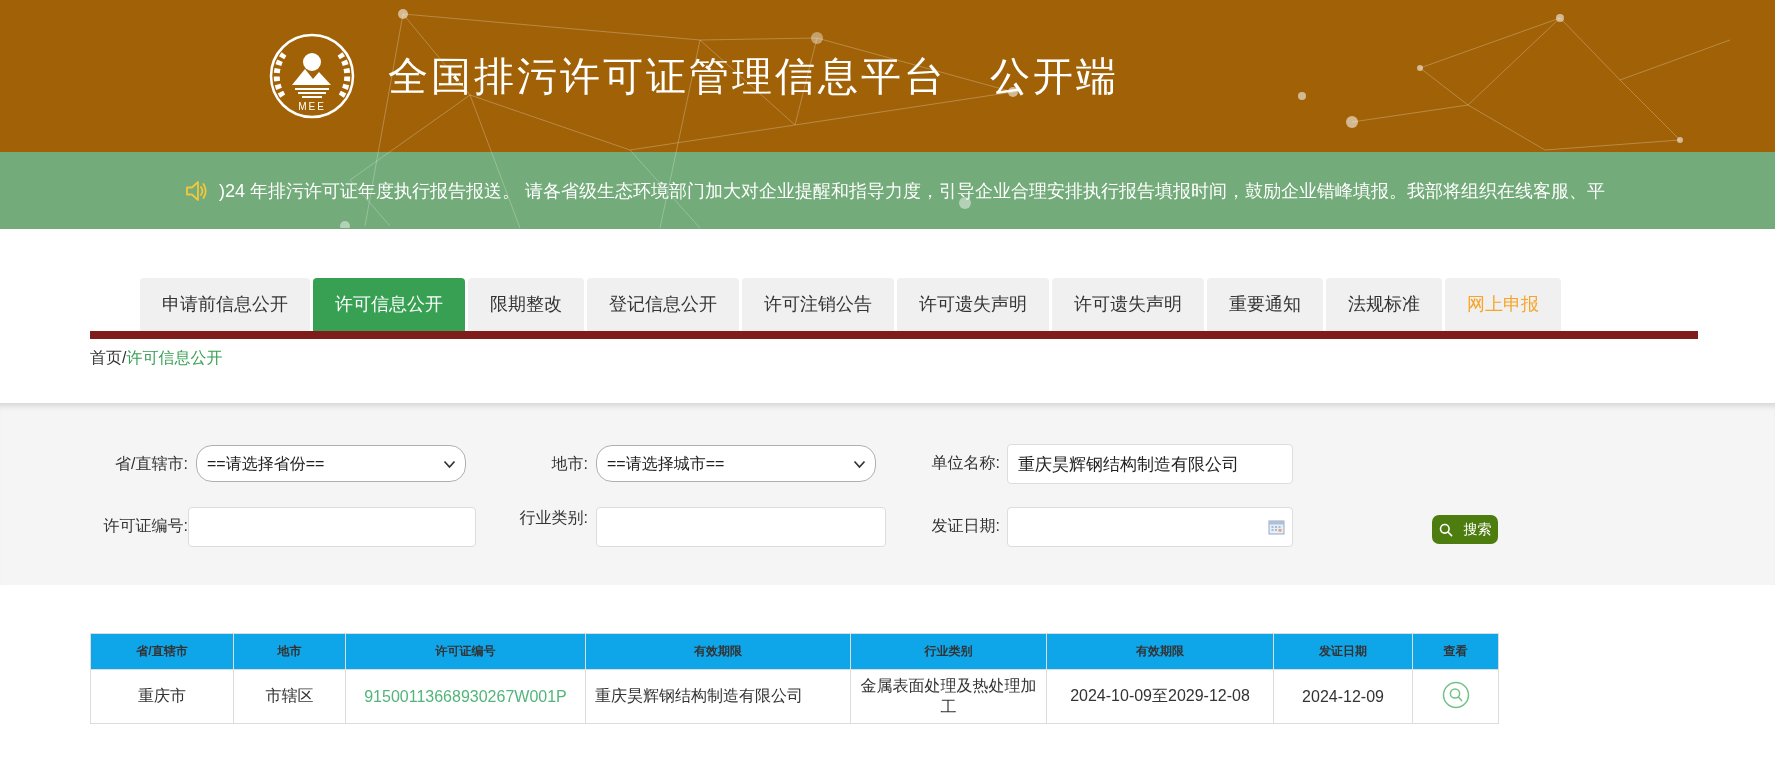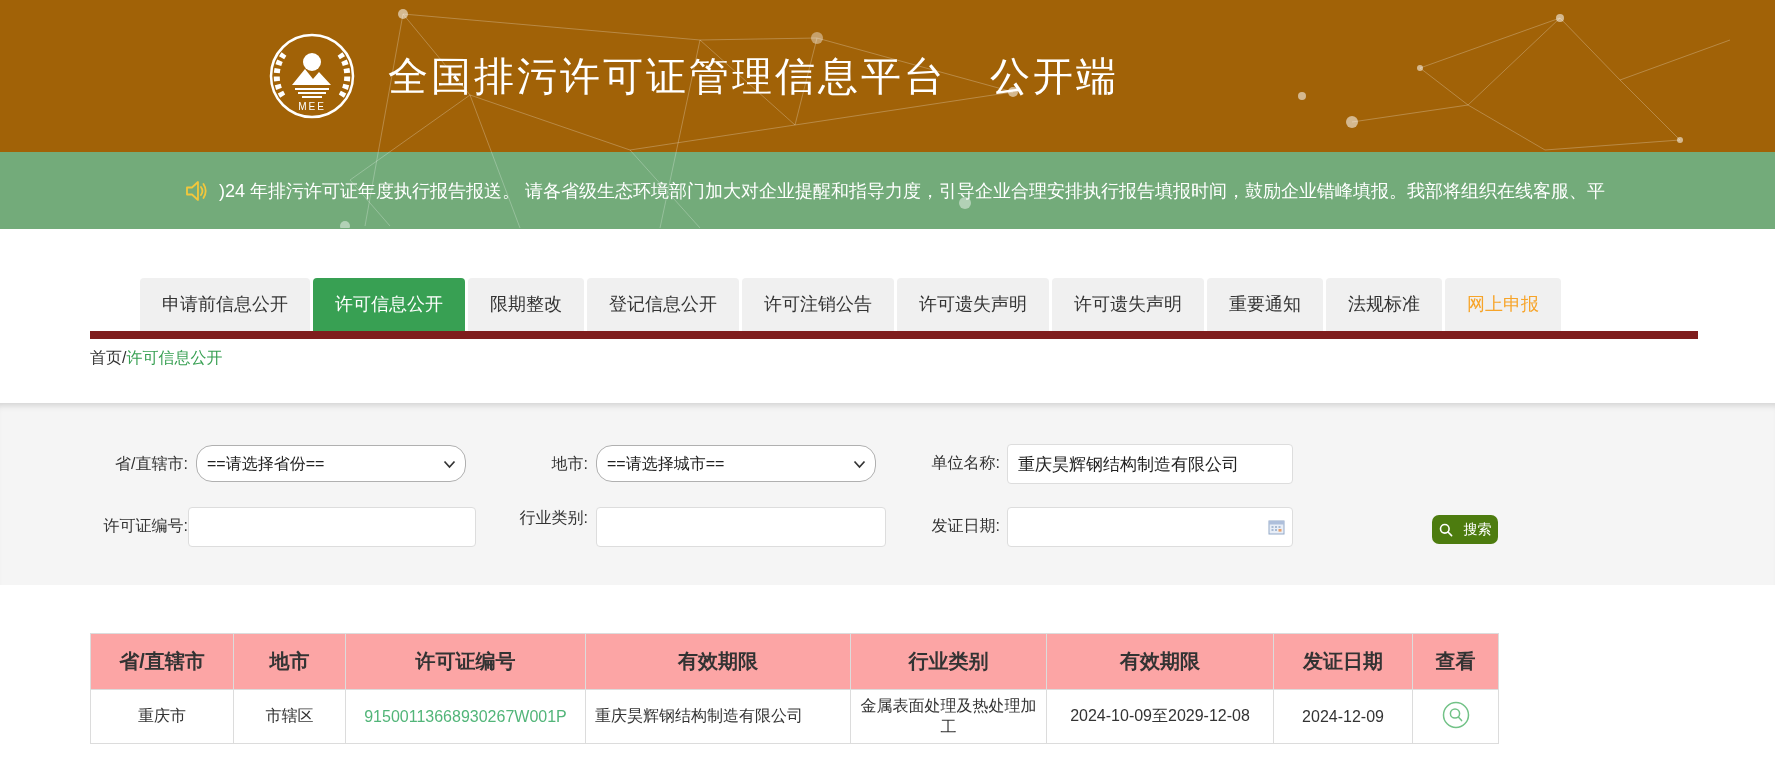--- a/index.html
+++ b/index.html
@@ -47,22 +47,22 @@
   .date-wrap .text-input { position:static; width:100%; height:100%; padding-right:30px; }
   .date-wrap svg { position:absolute; right:8px; top:12px; cursor:pointer; }
   .search-btn { position:absolute; left:1432px; top:112px; width:66px; height:29px;
     background:#4d7c0f; border:none; border-radius:7px; color:#fff; font-size:14px;
     display:flex; align-items:center; justify-content:center; gap:11px; cursor:pointer;
     font-family:inherit; }
 
   
   .result-table { border-collapse:collapse; margin:48px 0 0 90px; width:1408px;
     table-layout:fixed; }
-  .result-table th { background:#fca5a5; border:1px solid #dcdcdc; height:56px;
-    font-size:20px; font-weight:bold; color:#333; text-align:center; }
+  .result-table th { background:#0ea5e9; border:1px solid #dcdcdc; height:36px;
+    font-size:12px; font-weight:bold; color:#333; text-align:center; }
   .result-table td { background:#fff; border:1px solid #dcdcdc; height:54px;
     font-size:16px; color:#333; text-align:center; padding:0 6px; }
   .result-table td.al { text-align:left; padding-left:9px; }
   .permit-link { color:#52b579; text-decoration:none; cursor:pointer; }
   .view-btn { display:inline-block; cursor:pointer; line-height:0; }
 </style>
 </head>
 <body>
 
 <div class="top-wrap">

